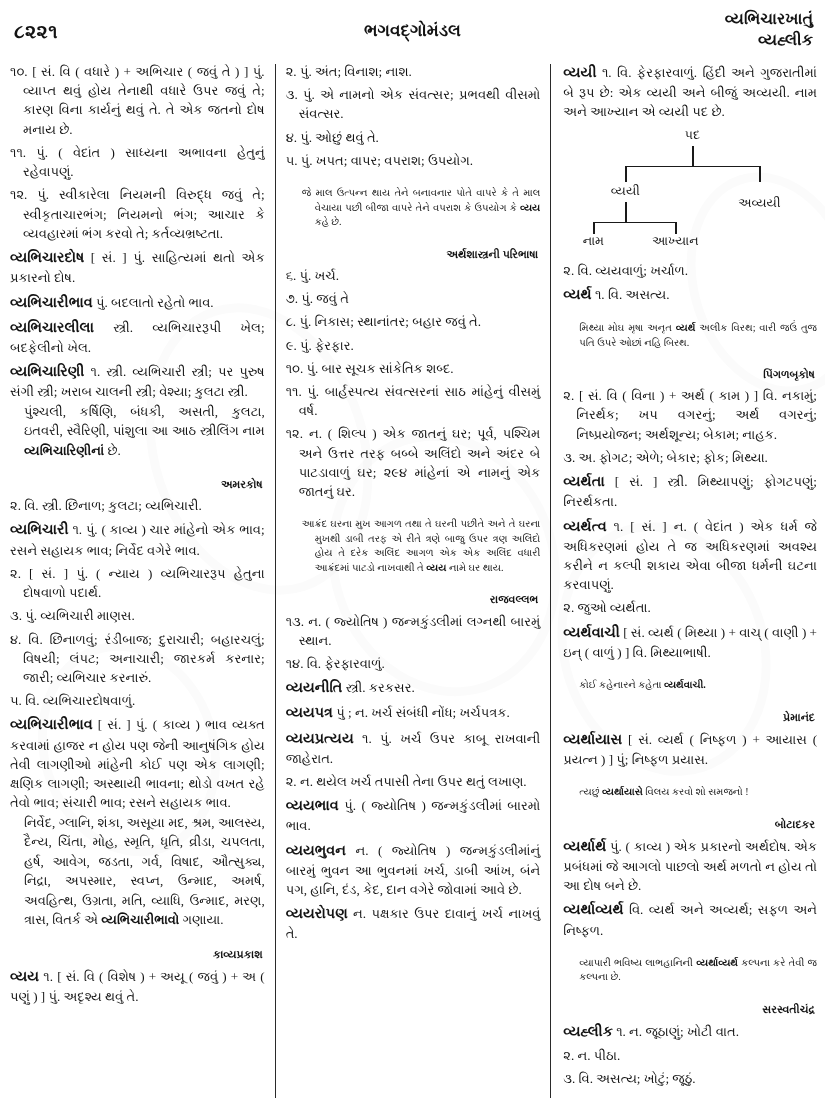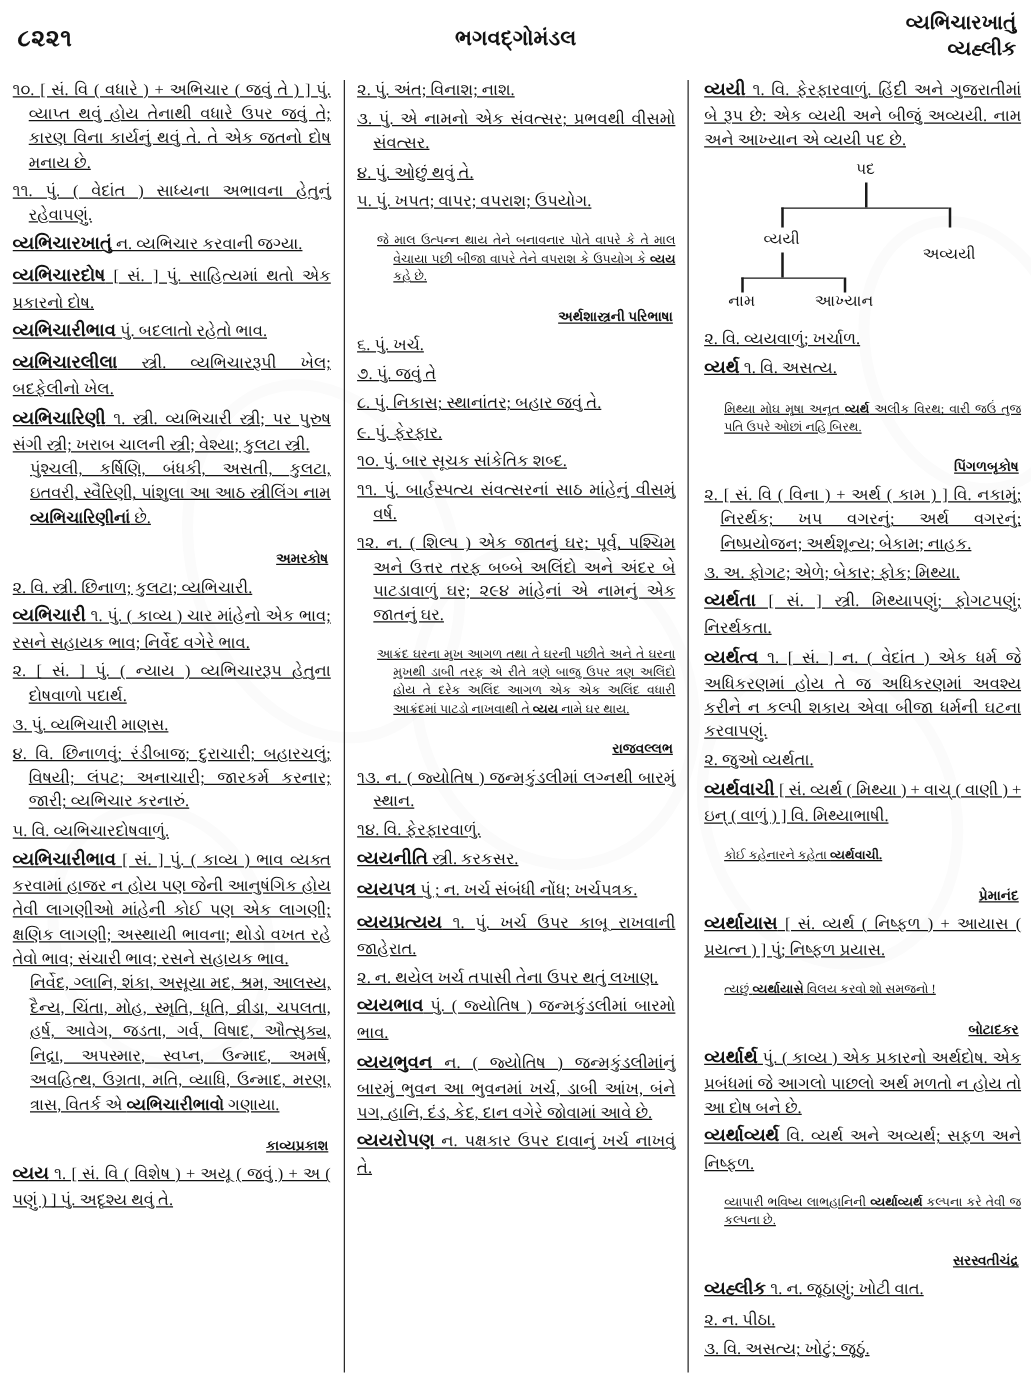--- a/index.html
+++ b/index.html
@@ -72,21 +72,20 @@
   .guidewords span { display: block; }
 
   
   .columns {
     position: absolute;
     top: 62px;
     left: 10px;
     right: 8px;
     bottom: 4px;
     display: flex;
-    text-decoration: underline;
   }
   .col {
     position: relative;
     font-size: 13.1px;
     line-height: 1.47;
     overflow: hidden;
   }
   .col-1 { width: 266px; padding-right: 10px; }
   .col-2 { width: 266px; padding-left: 10px; padding-right: 10px; }
   .col-3 { width: 265px; padding-left: 12px; }
@@ -186,21 +185,21 @@
       <span>વ્યભિચારખાતું</span>
       <span>વ્યહ્લીક</span>
     </div>
   </div>
 
   <div class="columns">
 
     <div class="col col-1">
         <div class="entry sense"><span>૧૦. [ સં. વિ ( વધારે ) + અભિચાર ( જવું તે ) ] પું. વ્યાપ્ત થવું હોય તેનાથી વધારે ઉપર જવું તે; કારણ વિના કાર્યનું થવું તે. તે એક જતનો દોષ મનાય છે.</span></div>
         <div class="entry sense"><span>૧૧. પું. ( વેદાંત ) સાધ્યના અભાવના હેતુનું રહેવાપણું.</span></div>
-        <div class="entry"><span class="headword">વ્યભિચારખાતું</span><span> ન. વ્યભિચાર કરવાની જગ્યા.</span></div>
+        <div class="entry sense"><span>૧૨. પું. સ્વીકારેલા નિયમની વિરુદ્ધ જવું તે; સ્વીકૃતાચારભંગ; નિયમનો ભંગ; આચાર કે વ્યવહારમાં ભંગ કરવો તે; કર્તવ્યભ્રષ્ટતા.</span></div>
         <div class="entry"><span class="headword">વ્યભિચારદોષ</span><span> [ સં. ] પું. સાહિત્યમાં થતો એક પ્રકારનો દોષ.</span></div>
         <div class="entry"><span class="headword">વ્યભિચારીભાવ</span><span> પું. બદલાતો રહેતો ભાવ.</span></div>
         <div class="entry"><span class="headword">વ્યભિચારલીલા</span><span> સ્ત્રી. વ્યભિચારરૂપી ખેલ; બદફેલીનો ખેલ.</span></div>
         <div class="entry"><span class="headword">વ્યભિચારિણી</span><span> ૧. સ્ત્રી. વ્યભિચારી સ્ત્રી; પર પુરુષ સંગી સ્ત્રી; ખરાબ ચાલની સ્ત્રી; વેશ્યા; કુલટા સ્ત્રી.</span><span class="synlist">પુંશ્ચલી, કર્ષિણિ, બંધકી, અસતી, કુલટા, ઇતવરી, સ્વૈરિણી, પાંશુલા આ આઠ સ્ત્રીલિંગ નામ <b>વ્યભિચારિણીનાં</b> છે.</span><span class="cite">અમરકોષ</span></div>
         <div class="entry sense"><span>૨. વિ. સ્ત્રી. છિનાળ; કુલટા; વ્યભિચારી.</span></div>
         <div class="entry"><span class="headword">વ્યભિચારી</span><span> ૧. પું. ( કાવ્ય ) ચાર માંહેનો એક ભાવ; રસને સહાયક ભાવ; નિર્વેદ વગેરે ભાવ.</span></div>
         <div class="entry sense"><span>૨. [ સં. ] પું. ( ન્યાય ) વ્યભિચારરૂપ હેતુના દોષવાળો પદાર્થ.</span></div>
         <div class="entry sense"><span>૩. પું. વ્યભિચારી માણસ.</span></div>
         <div class="entry sense"><span>૪. વિ. છિનાળવું; રંડીબાજ; દુરાચારી; બહારચલું; વિષયી; લંપટ; અનાચારી; જારકર્મ કરનાર; જારી; વ્યભિચાર કરનારું.</span></div>
         <div class="entry sense"><span>૫. વિ. વ્યભિચારદોષવાળું.</span></div>

